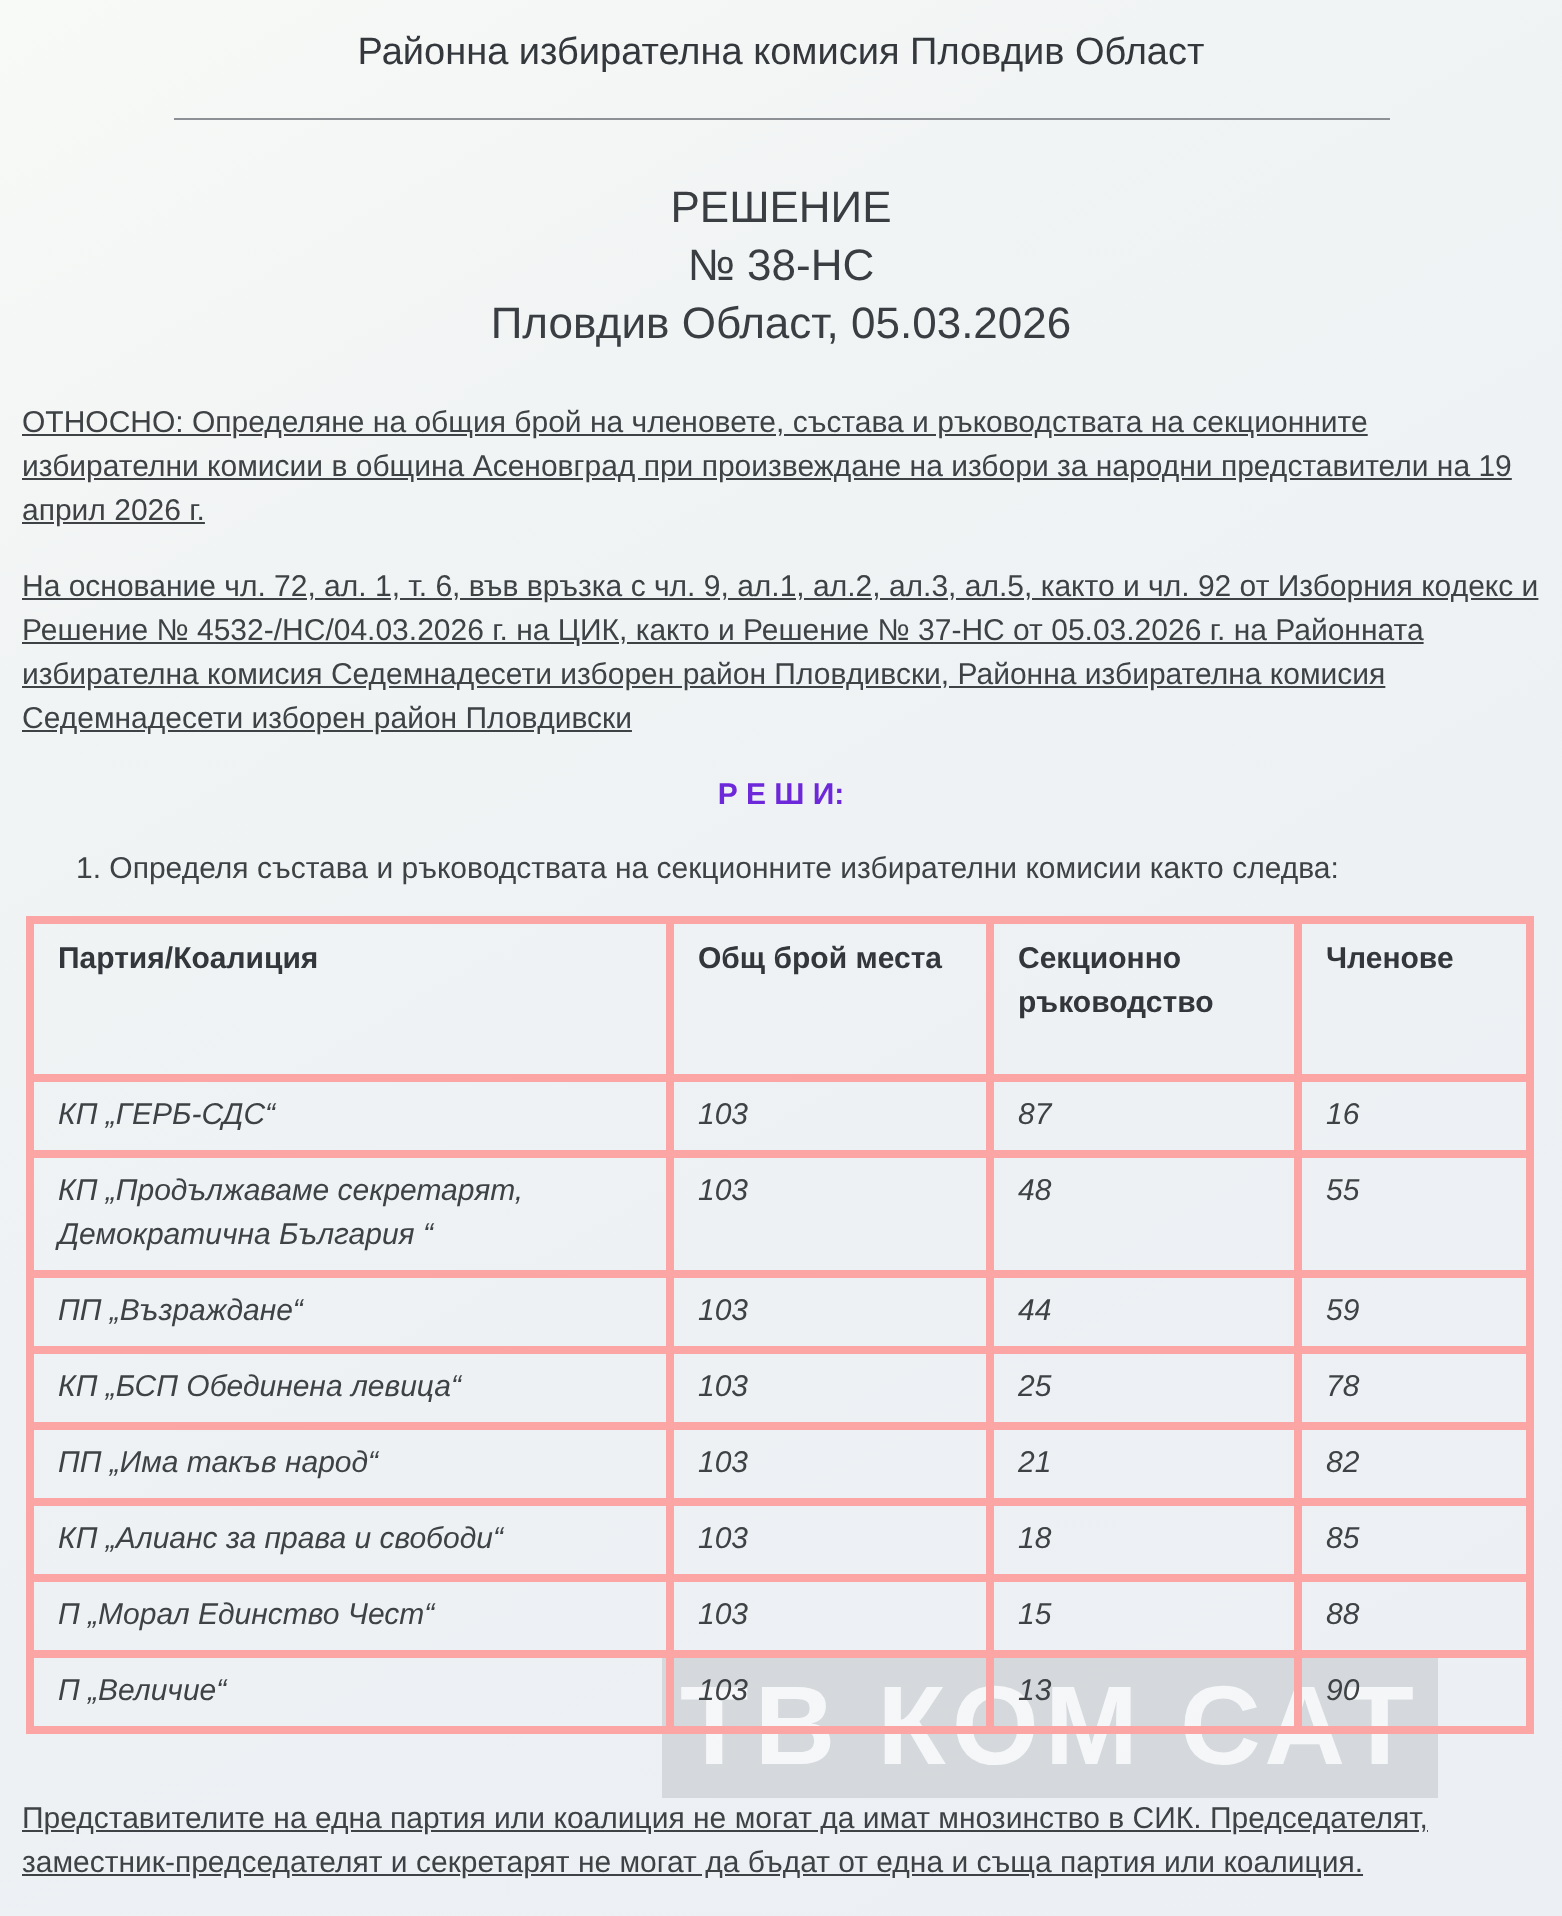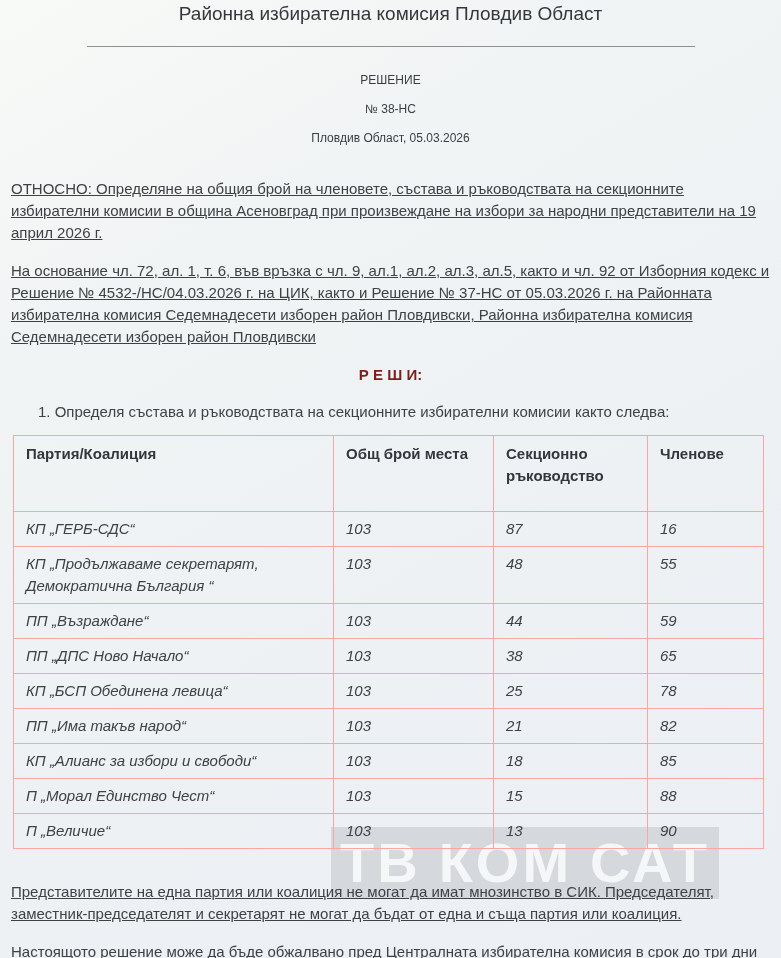--- a/index.html
+++ b/index.html
@@ -14,64 +14,65 @@
   }
   .content {
     position: relative;
     z-index: 1;
     padding: 0 11px;
   }
   .org-title {
     text-align: center;
     font-size: 19px;
     line-height: 28px;
+    margin-top: 13px;
     color: #34383c;
   }
   hr.title-rule {
     border: none;
     border-top: 1px solid #8d9196;
     width: 608px;
     margin: 18px auto 0 auto;
   }
   .decision-head {
     text-align: center;
-    font-size: 12px;
+    font-size: 22px;
     line-height: 29px;
-    margin-top: 19px;
+    margin-top: 29px;
     color: #3a3e42;
   }
   p.body-par {
     font-size: 15px;
     line-height: 22px;
     margin: 16px 0 0 0;
     text-decoration: underline;
   }
   .regarding { margin-top: 25px !important; }
   .resolution-heading {
     text-align: center;
     font-weight: bold;
     font-size: 15px;
     margin: 18px 0 0 0;
-    color: #7f1d1d;
+    color: #6d28d9;
   }
   .point-one {
     font-size: 15px;
     line-height: 22px;
     margin: 18px 0 0 0;
     text-indent: 27px;
   }
   table.sik-table {
     border-collapse: collapse;
     table-layout: fixed;
     width: 750px;
     margin: 12px 0 0 2px;
     font-size: 15px;
   }
   table.sik-table th, table.sik-table td {
-    border: 1px solid #fca5a5;
+    border: 4px solid #fca5a5;
     vertical-align: top;
     text-align: left;
     font-weight: normal;
     line-height: 22px;
     color: #3f4245;
   }
   table.sik-table th {
     font-weight: bold;
     color: #33373b;
     padding: 7px 12px 24px 12px;
@@ -154,39 +155,33 @@
         <td>48</td>
         <td>55</td>
       </tr>
       <tr>
         <td>ПП „Възраждане“</td>
         <td>103</td>
         <td>44</td>
         <td>59</td>
       </tr>
       <tr>
-        <td>ПП „ДПС Ново Начало“</td>
-        <td>103</td>
-        <td>38</td>
-        <td>65</td>
-      </tr>
-      <tr>
         <td>КП „БСП Обединена левица“</td>
         <td>103</td>
         <td>25</td>
         <td>78</td>
       </tr>
       <tr>
         <td>ПП „Има такъв народ“</td>
         <td>103</td>
         <td>21</td>
         <td>82</td>
       </tr>
       <tr>
-        <td>КП „Алианс за избори и свободи“</td>
+        <td>КП „Алианс за права и свободи“</td>
         <td>103</td>
         <td>18</td>
         <td>85</td>
       </tr>
       <tr>
         <td>П „Морал Единство Чест“</td>
         <td>103</td>
         <td>15</td>
         <td>88</td>
       </tr>

